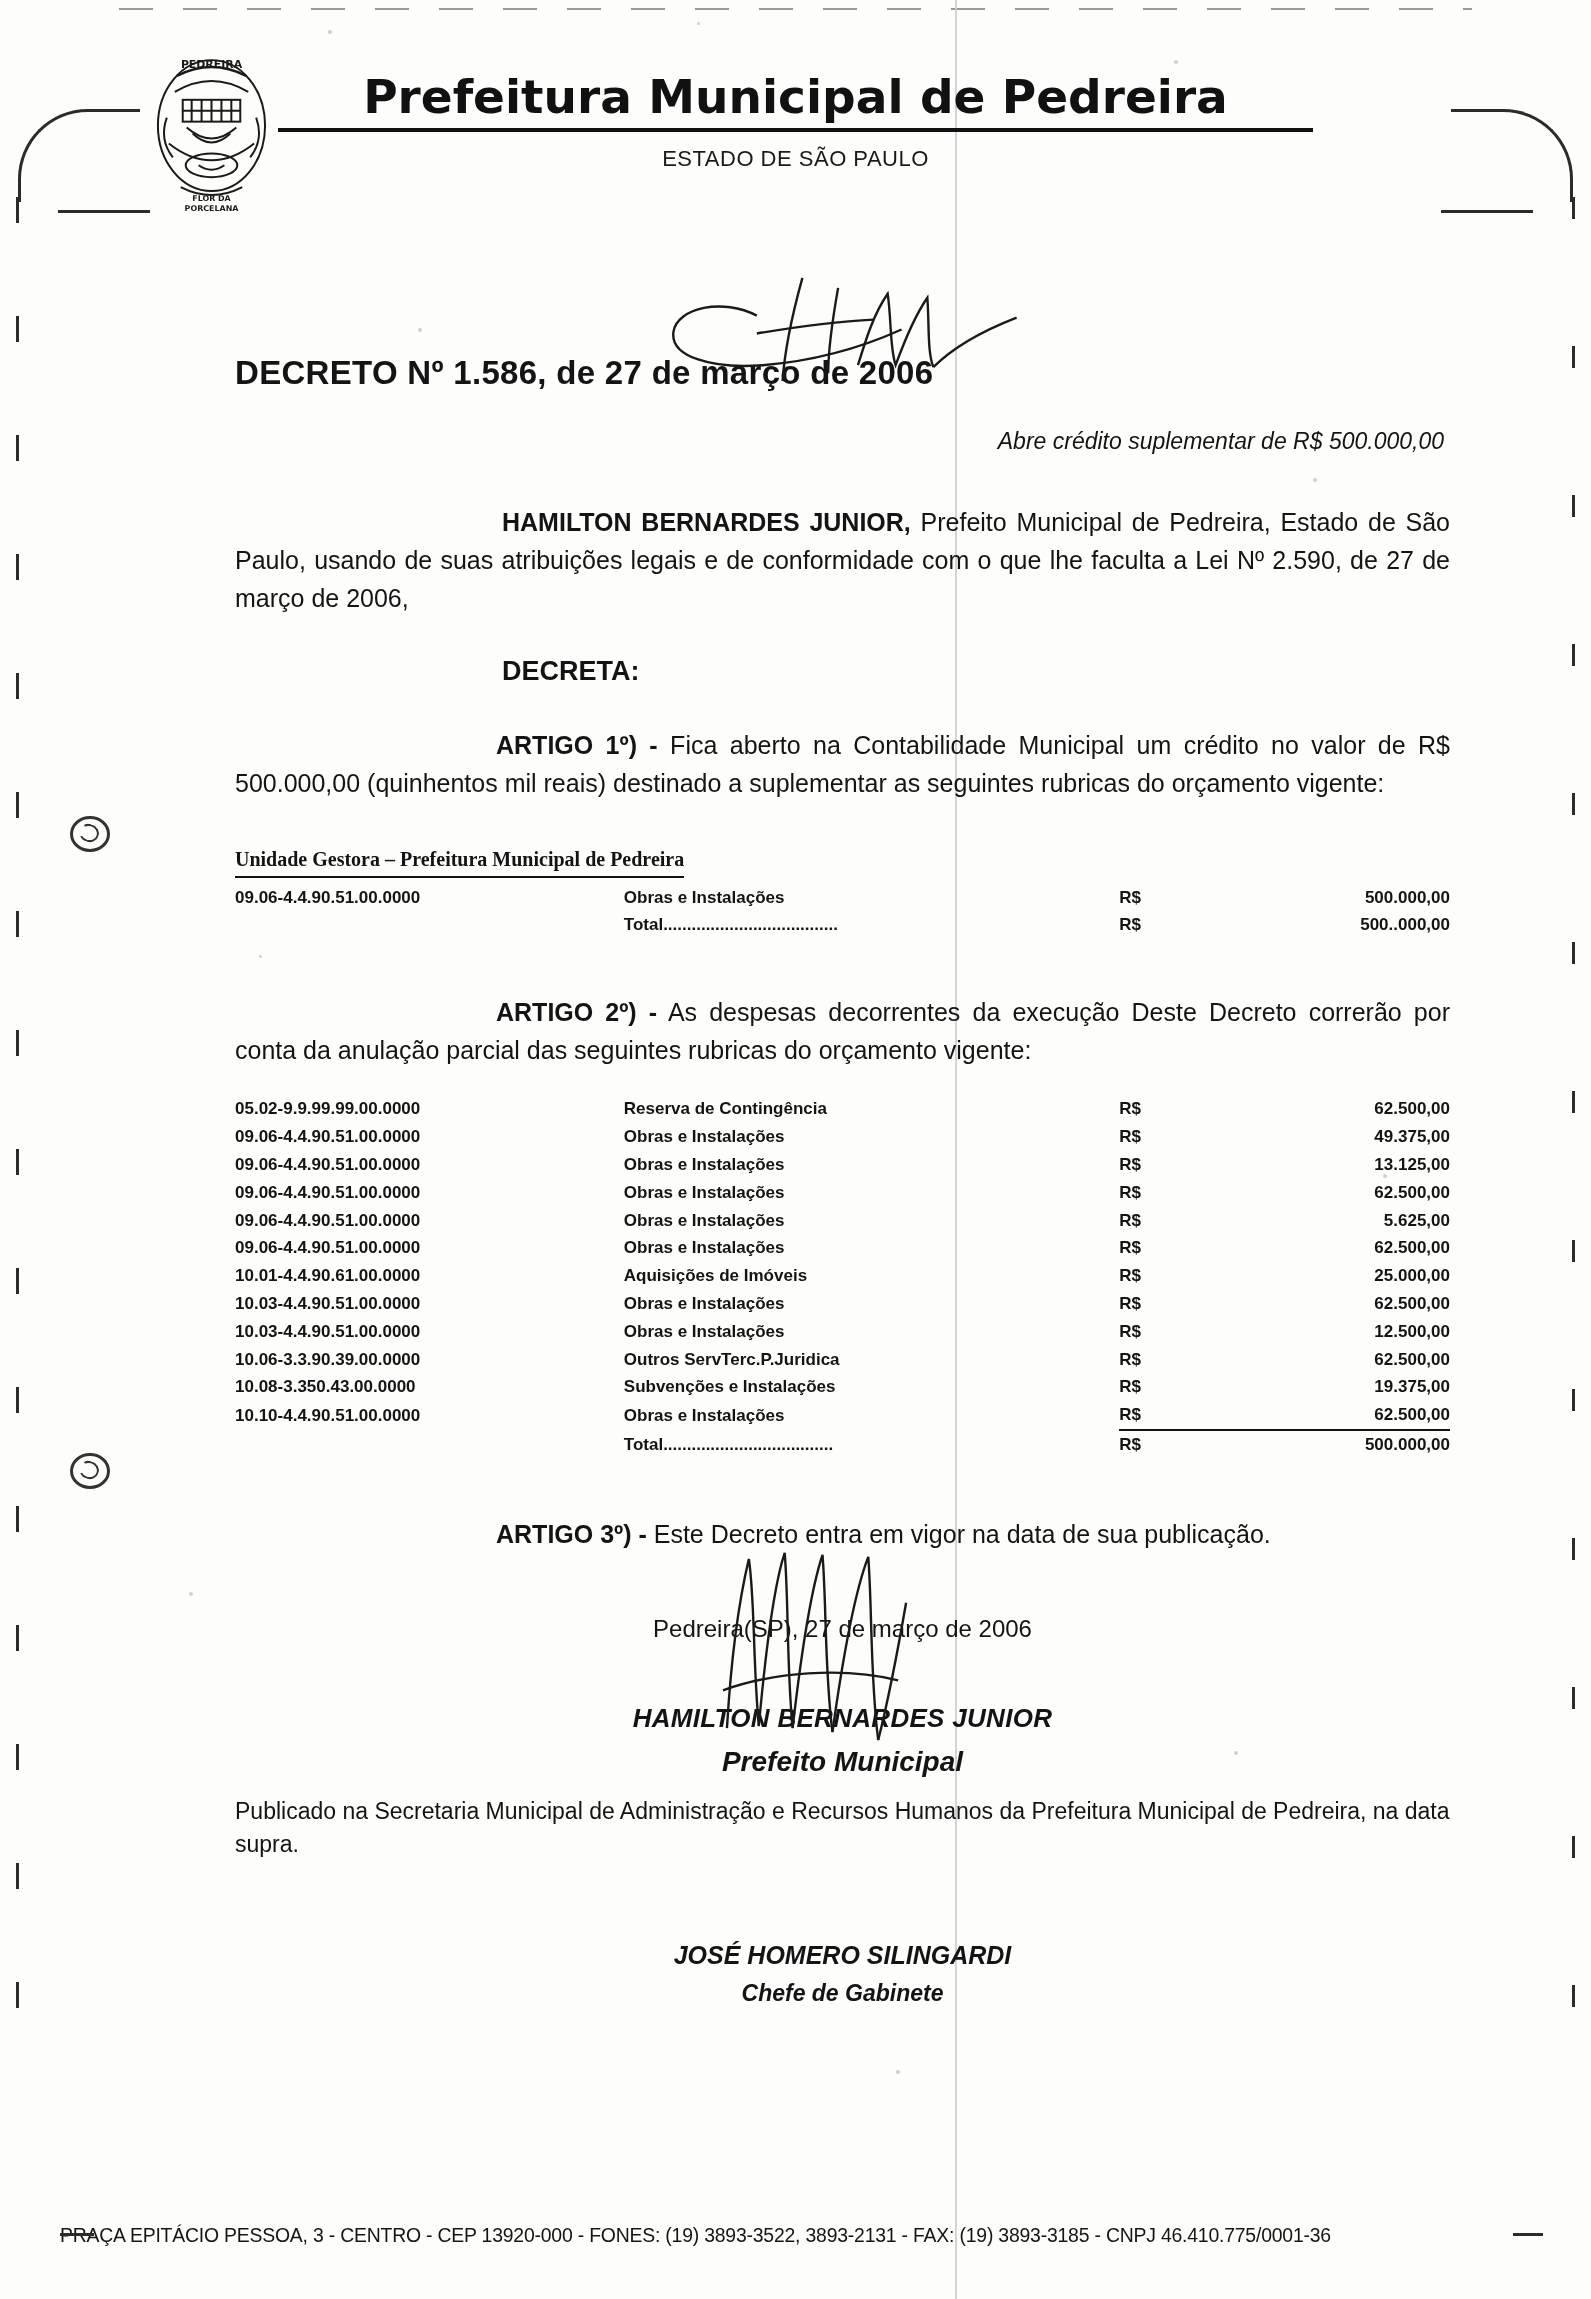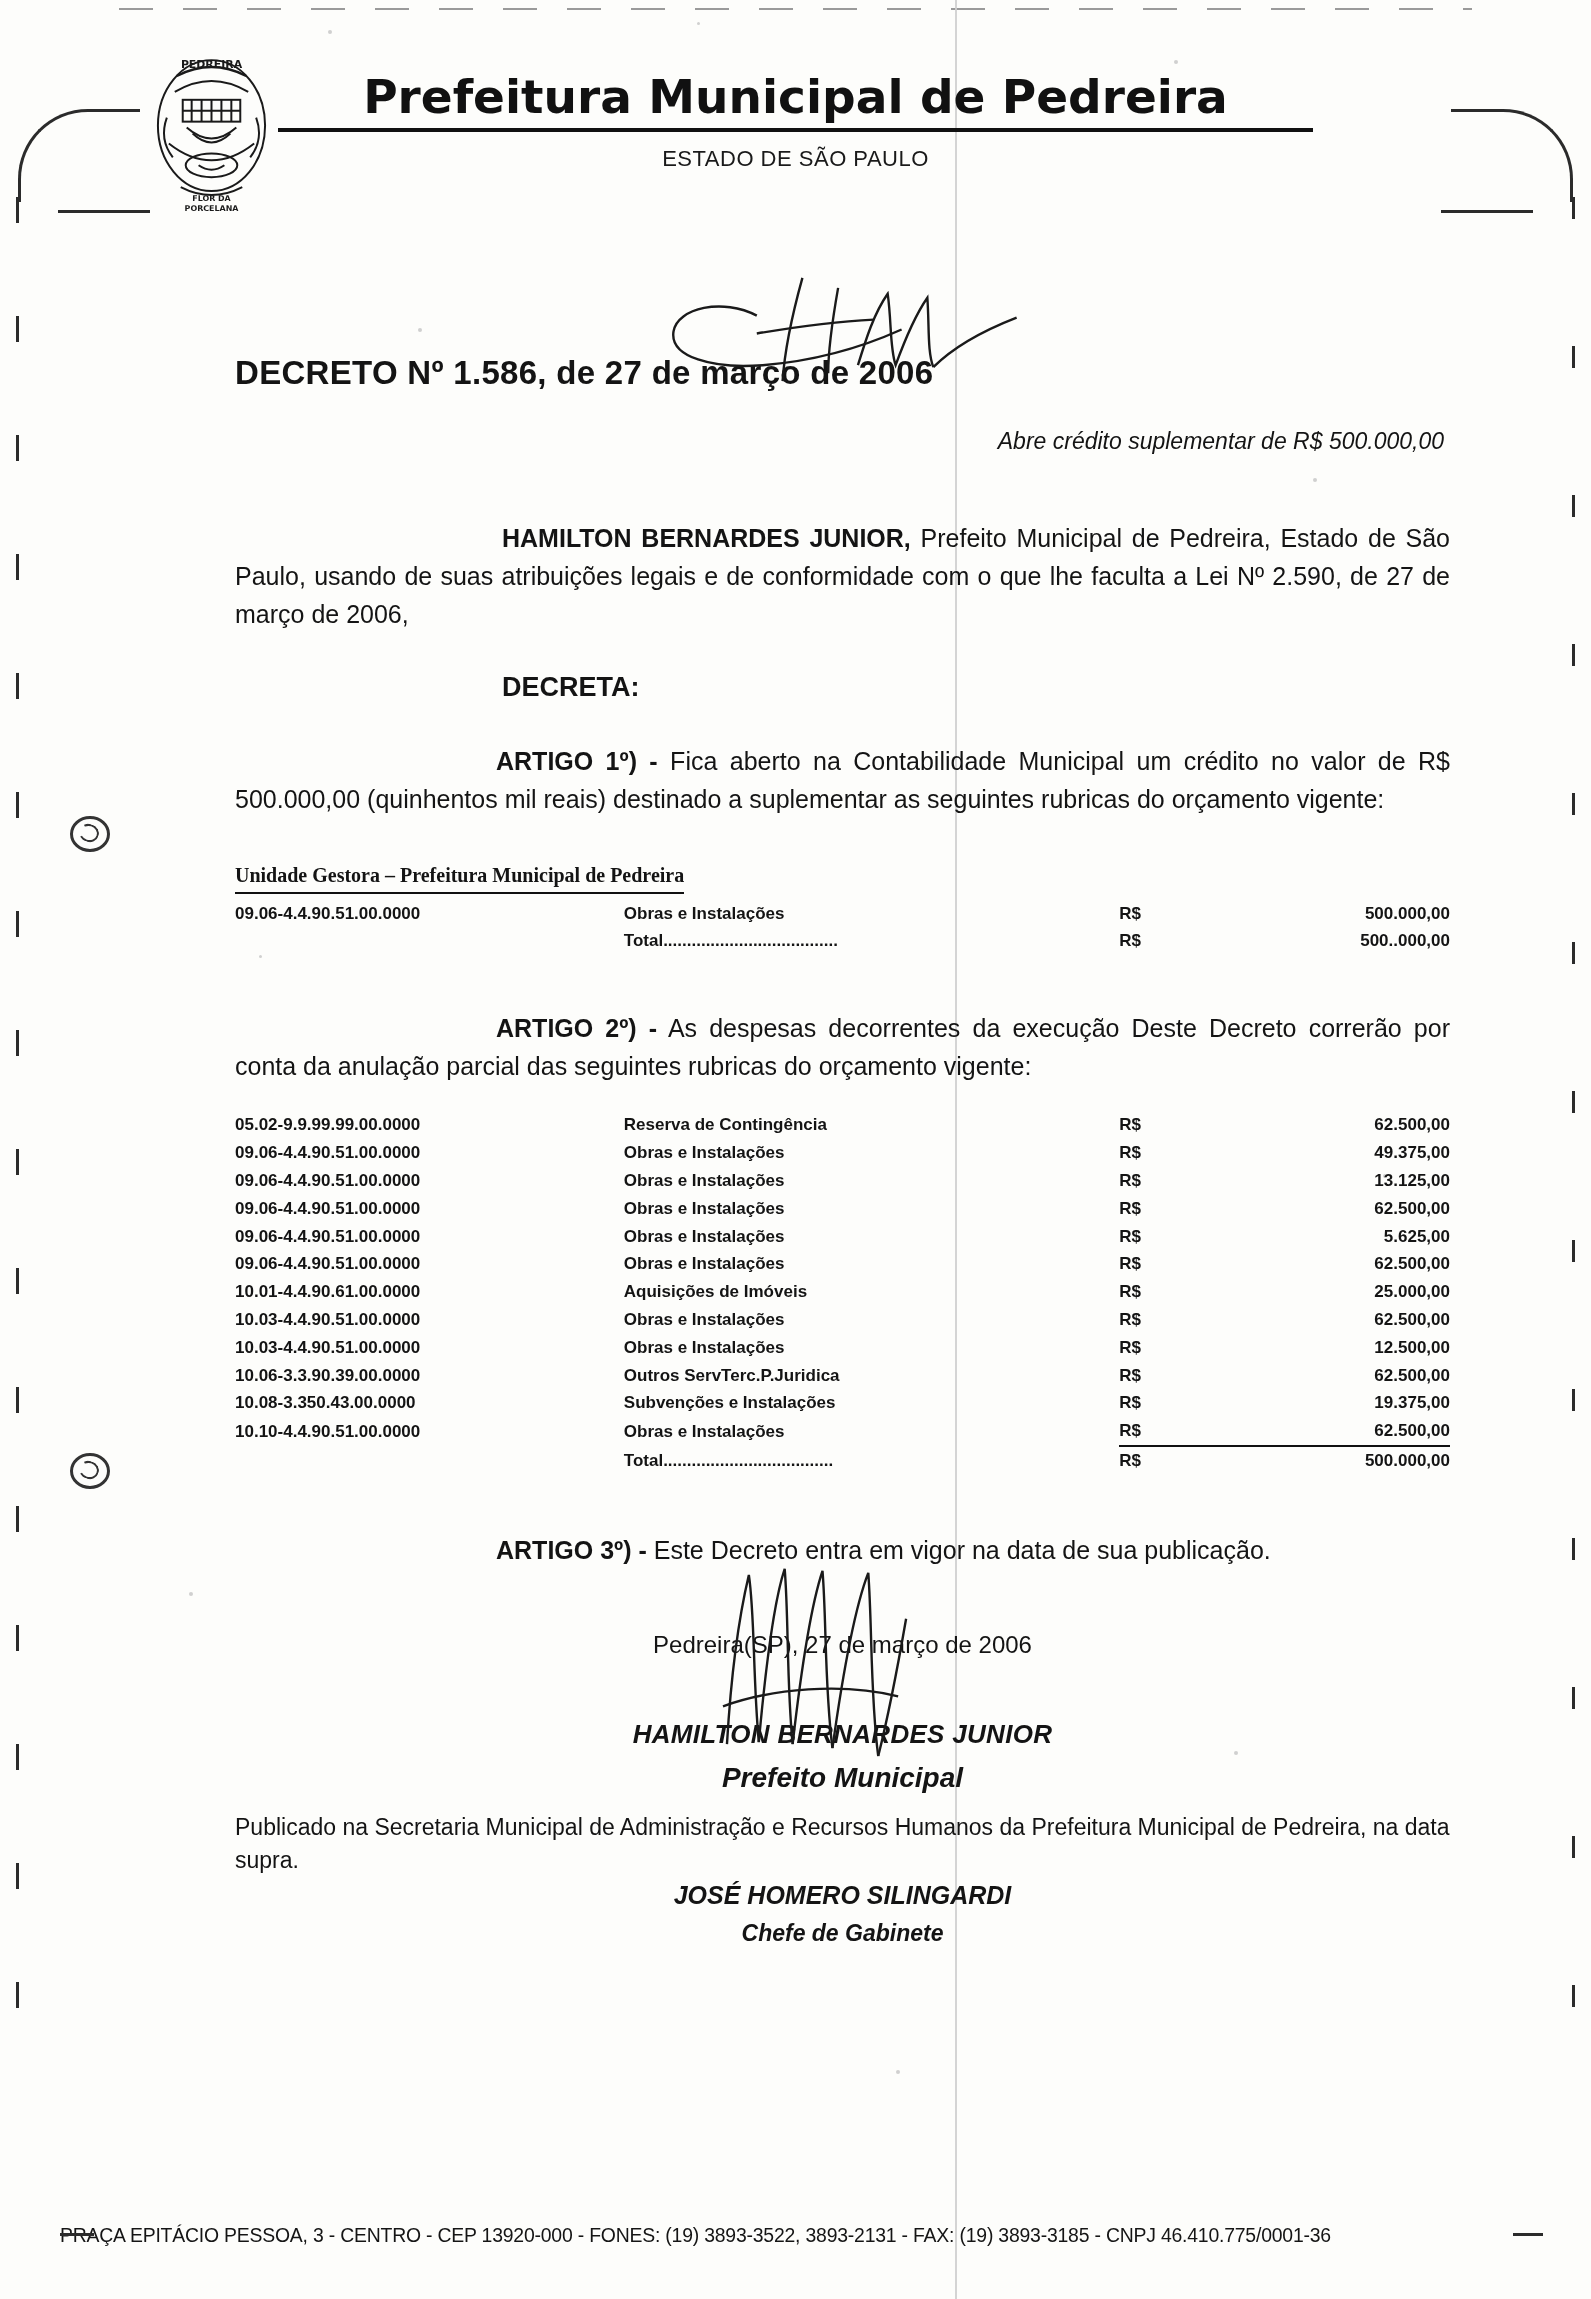--- a/index.html
+++ b/index.html
@@ -101,21 +101,21 @@
   .decreto-title {
     font-weight: 700;
     font-size: 33px;
     margin: 0 0 26px 0;
     letter-spacing: 0.3px;
   }
   .ementa {
     text-align: right;
     font-style: italic;
     font-size: 23px;
-    margin-bottom: 60px;
+    margin-bottom: 44px;
     padding-right: 6px;
   }
   p.just {
     text-align: justify;
     margin: 0 0 26px 0;
     text-indent: 0;
   }
   .indent { display:inline-block; width: 267px; }
   .indent-art { display:inline-block; width: 261px; }
   b.nm { font-weight: 700; }
@@ -174,20 +174,21 @@
     font-size: 28px;
     margin-top: 2px;
   }
   .publicado {
     margin-top: 12px;
     font-size: 23px;
     text-align: left;
     line-height: 1.4;
   }
   .sig2 {
+    margin-top: 76px;
     text-align: center;
   }
   .sig2 .nome { font-weight: 700; font-style: italic; font-size: 25px; }
   .sig2 .cargo { font-weight: 700; font-style: italic; font-size: 23px; margin-top: 2px;}
   
   .scribble { position: absolute; pointer-events: none; }
   
   .footer {
     position: absolute;
     left: 60px; right: 48px;

